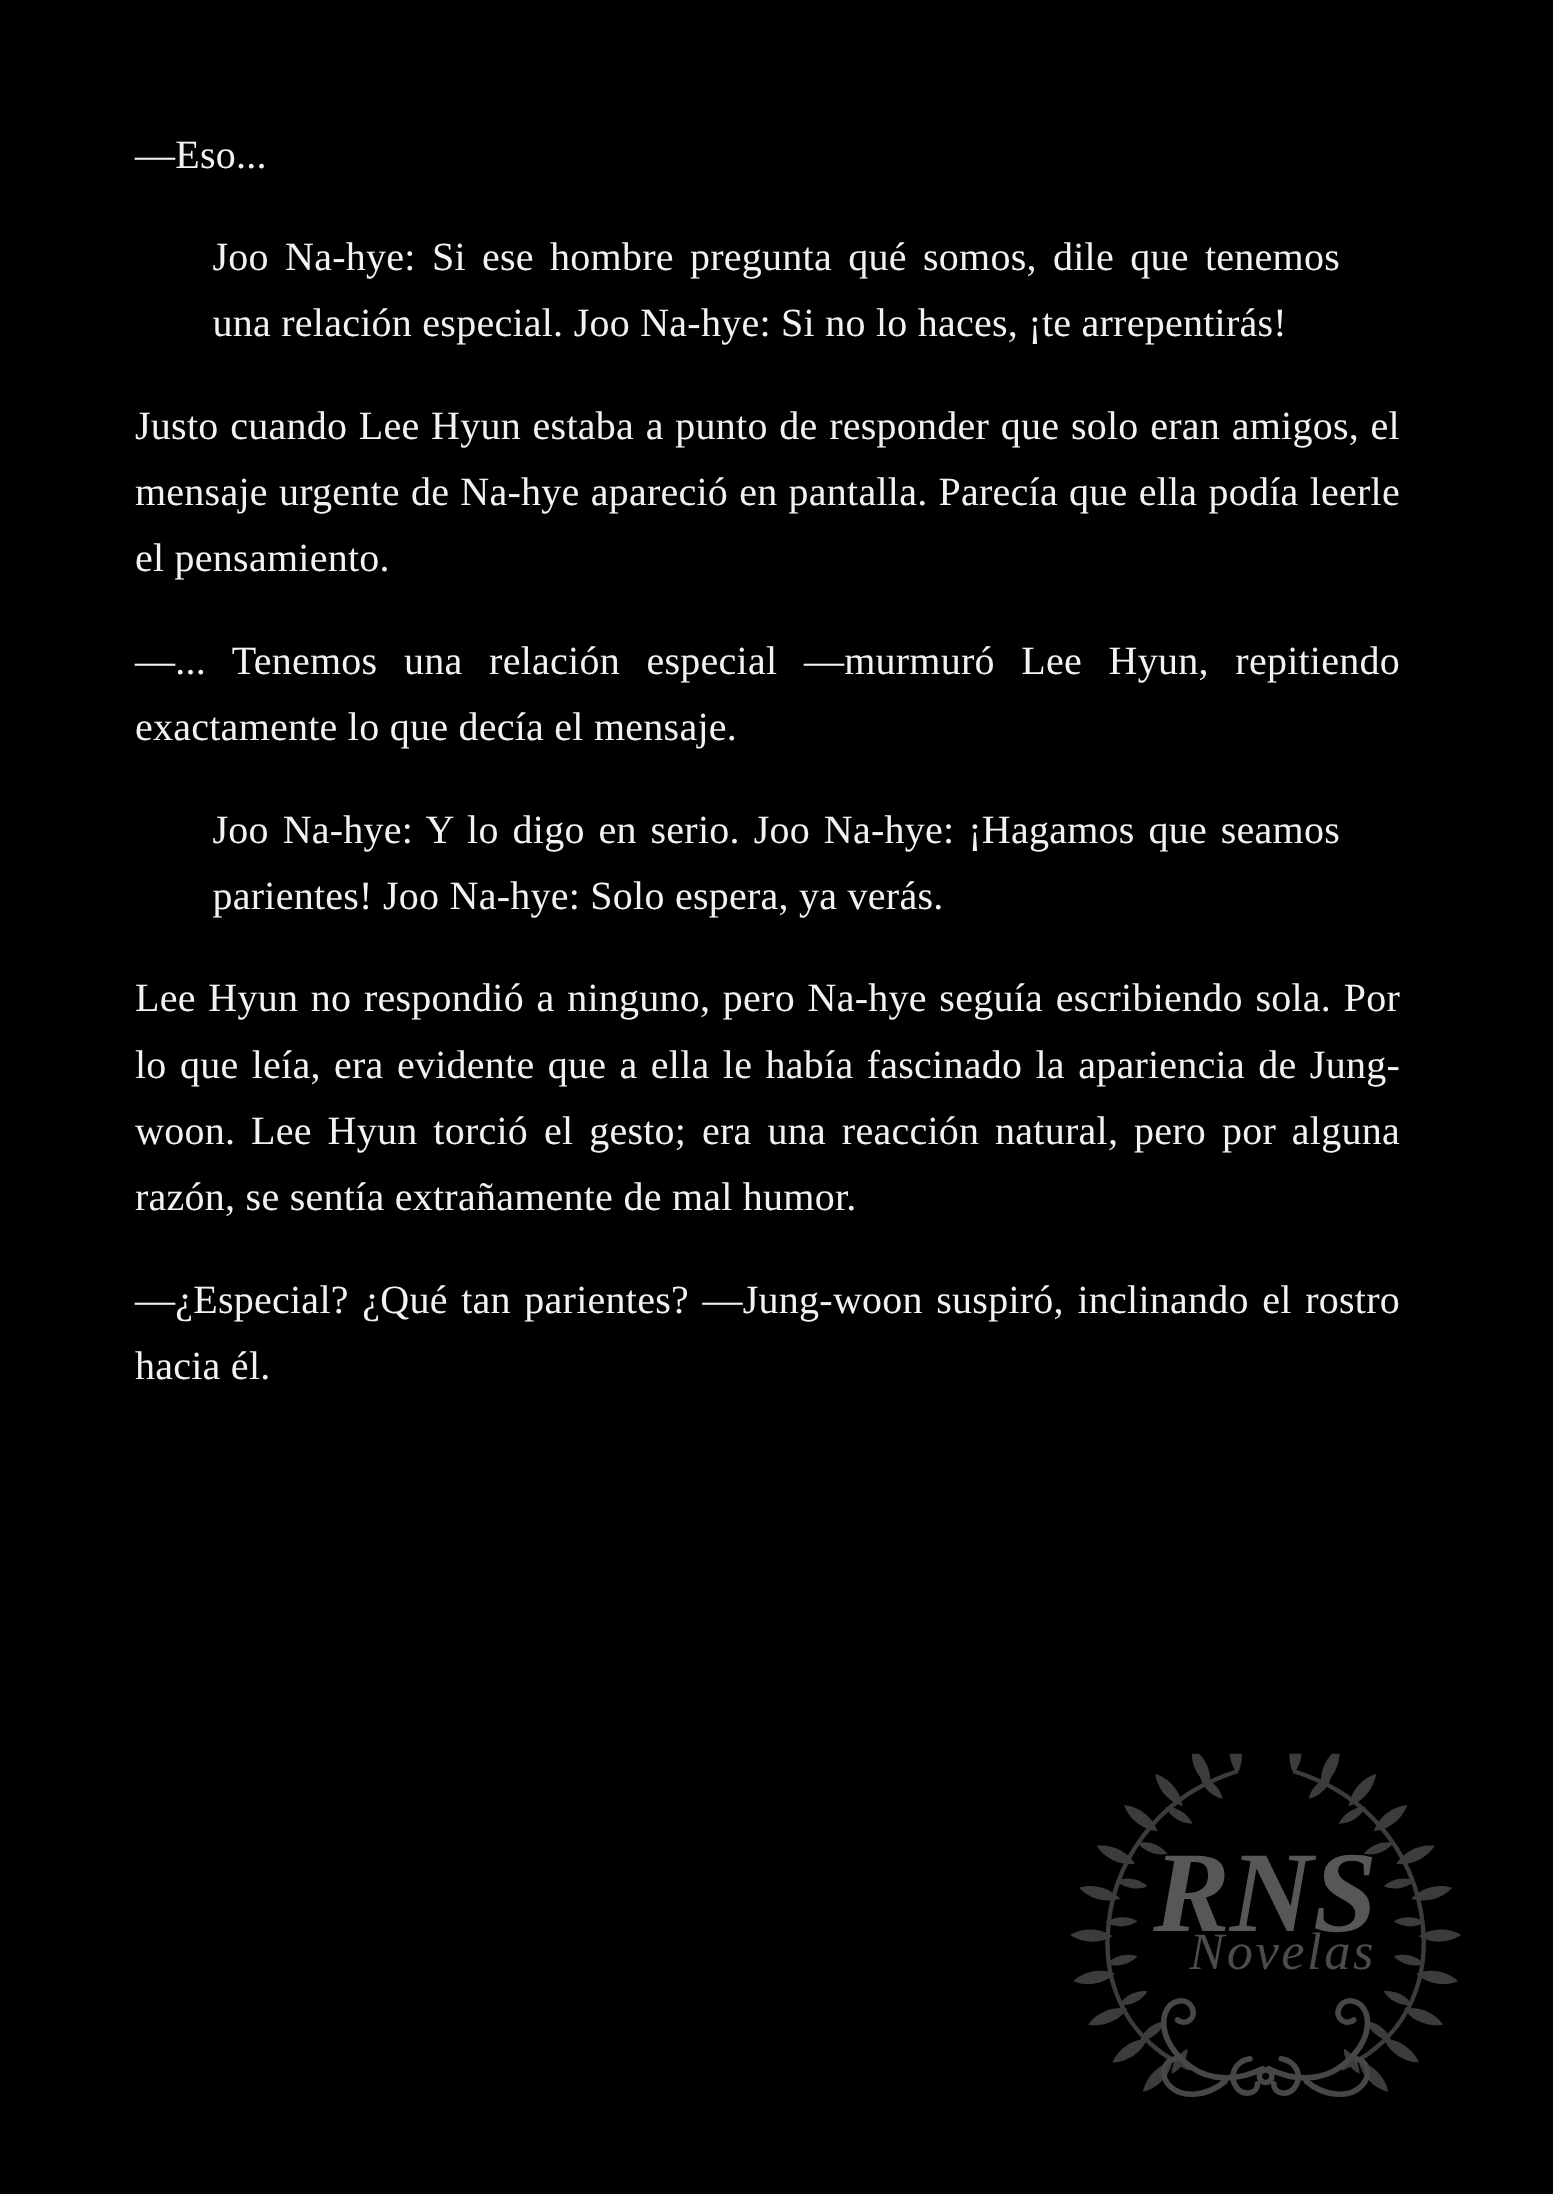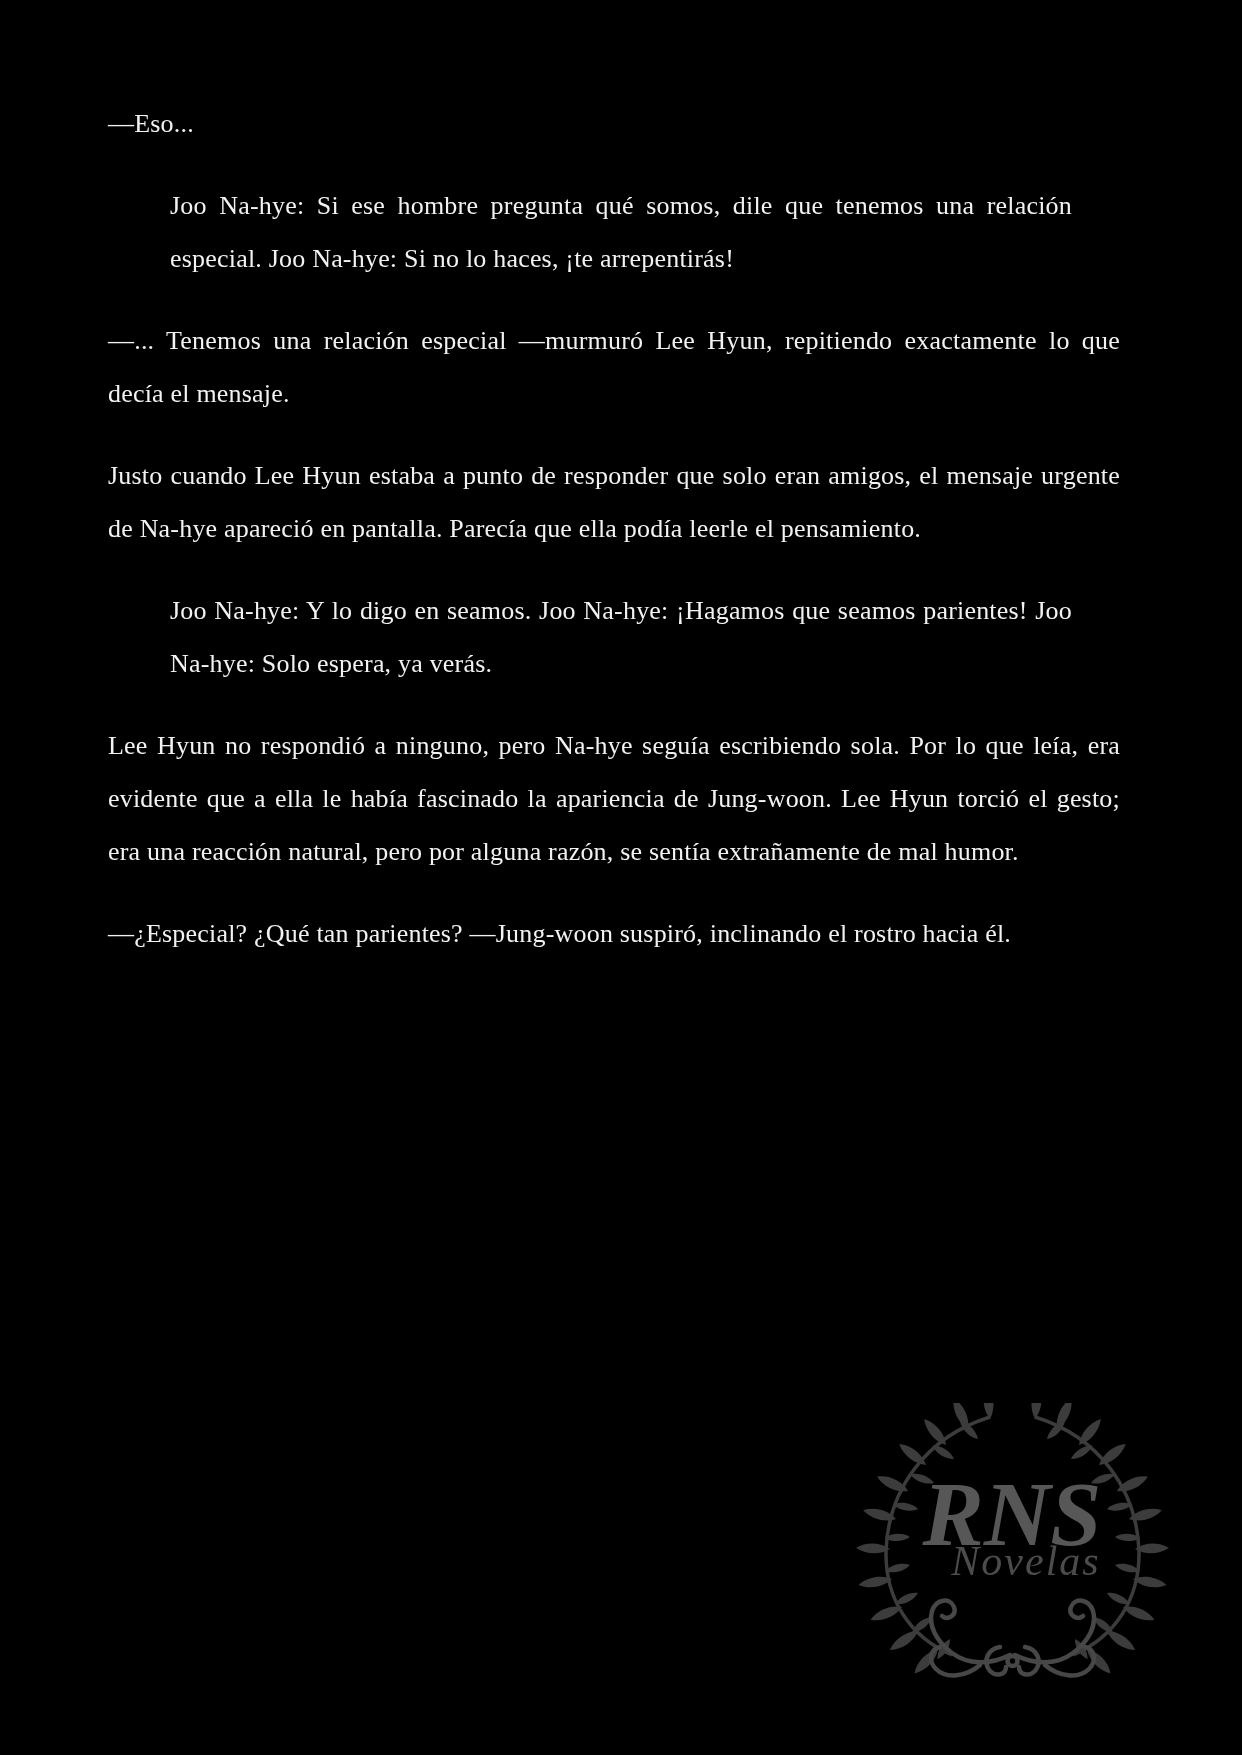--- a/index.html
+++ b/index.html
@@ -18,21 +18,21 @@
   .text-col {
     position: absolute;
     left: 108px;
     top: 97px;
     width: 1026px;
     z-index: 2;
   }
   .para {
     margin: 0 14px 29px 0;
     color: var(--fg, #f2f2f2);
-    font-size: 26px;
+    font-size: 32px;
     line-height: 53px;
     text-align: justify;
     letter-spacing: 0.2px;
   }
   .para.chat {
     margin-left: 62px;
     margin-right: 62px;
   }
   .para b { font-weight: 400; }
   .watermark {
@@ -66,23 +66,23 @@
   }
 </style>
 </head>
 <body>
 
 <main>
 
   <section id="paragraphs" class="text-col">
       <p class="para dialogue"><span>—Eso...</span></p>
       <p class="para chat"><b>Joo Na-hye:</b><span> Si ese hombre pregunta qué somos, dile que tenemos una relación especial. </span><b>Joo Na-hye:</b><span> Si no lo haces, ¡te arrepentirás!</span></p>
+      <p class="para narration"><span>Justo cuando Lee Hyun estaba a punto de responder que solo eran amigos, el mensaje urgente de Na-hye apareció en pantalla. Parecía que ella podía leerle el pensamiento.</span></p>
       <p class="para dialogue"><span>—... Tenemos una relación especial —murmuró Lee Hyun, repitiendo exactamente lo que decía el mensaje.</span></p>
-      <p class="para narration"><span>Justo cuando Lee Hyun estaba a punto de responder que solo eran amigos, el mensaje urgente de Na-hye apareció en pantalla. Parecía que ella podía leerle el pensamiento.</span></p>
-      <p class="para chat"><b>Joo Na-hye:</b><span> Y lo digo en seamos. </span><b>Joo Na-hye:</b><span> ¡Hagamos que seamos parientes! </span><b>Joo Na-hye:</b><span> Solo espera, ya verás.</span></p>
+      <p class="para chat"><b>Joo Na-hye:</b><span> Y lo digo en serio. </span><b>Joo Na-hye:</b><span> ¡Hagamos que seamos parientes! </span><b>Joo Na-hye:</b><span> Solo espera, ya verás.</span></p>
       <p class="para narration"><span>Lee Hyun no respondió a ninguno, pero Na-hye seguía escribiendo sola. Por lo que leía, era evidente que a ella le había fascinado la apariencia de Jung-woon. Lee Hyun torció el gesto; era una reacción natural, pero por alguna razón, se sentía extrañamente de mal humor.</span></p>
       <p class="para dialogue"><span>—¿Especial? ¿Qué tan parientes? —Jung-woon suspiró, inclinando el rostro hacia él.</span></p>
     </section>
 
   <figure class="watermark">
     <svg viewBox="0 0 345 278" xmlns="http://www.w3.org/2000/svg">
       <defs>
         <path id="leaf" d="M0 0 C 6 -9 7 -23 0 -34 C -7 -23 -6 -9 0 0 Z"></path>
         <g id="halfL">
           <path class="stem" d="M 150 14 C 85 34, 48 88, 46 148 C 45 196, 70 234, 112 252"></path>

